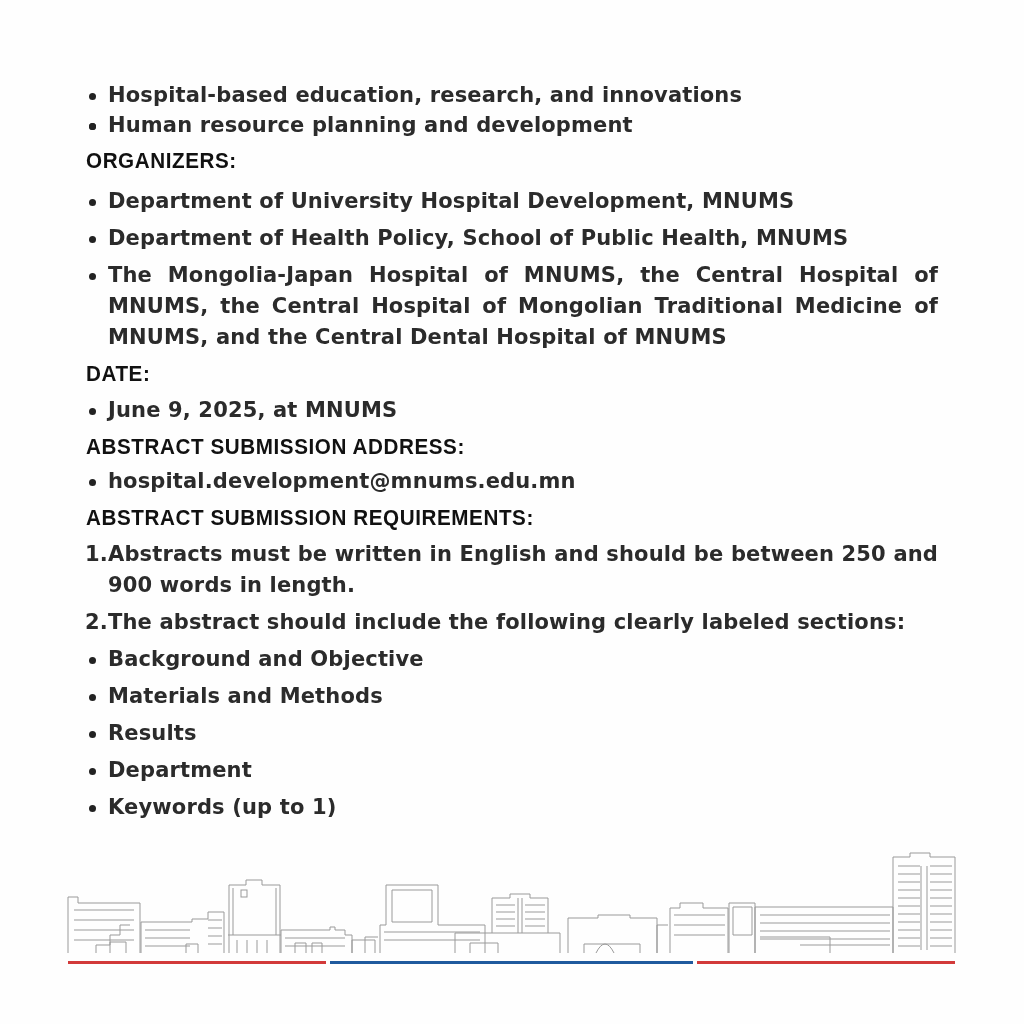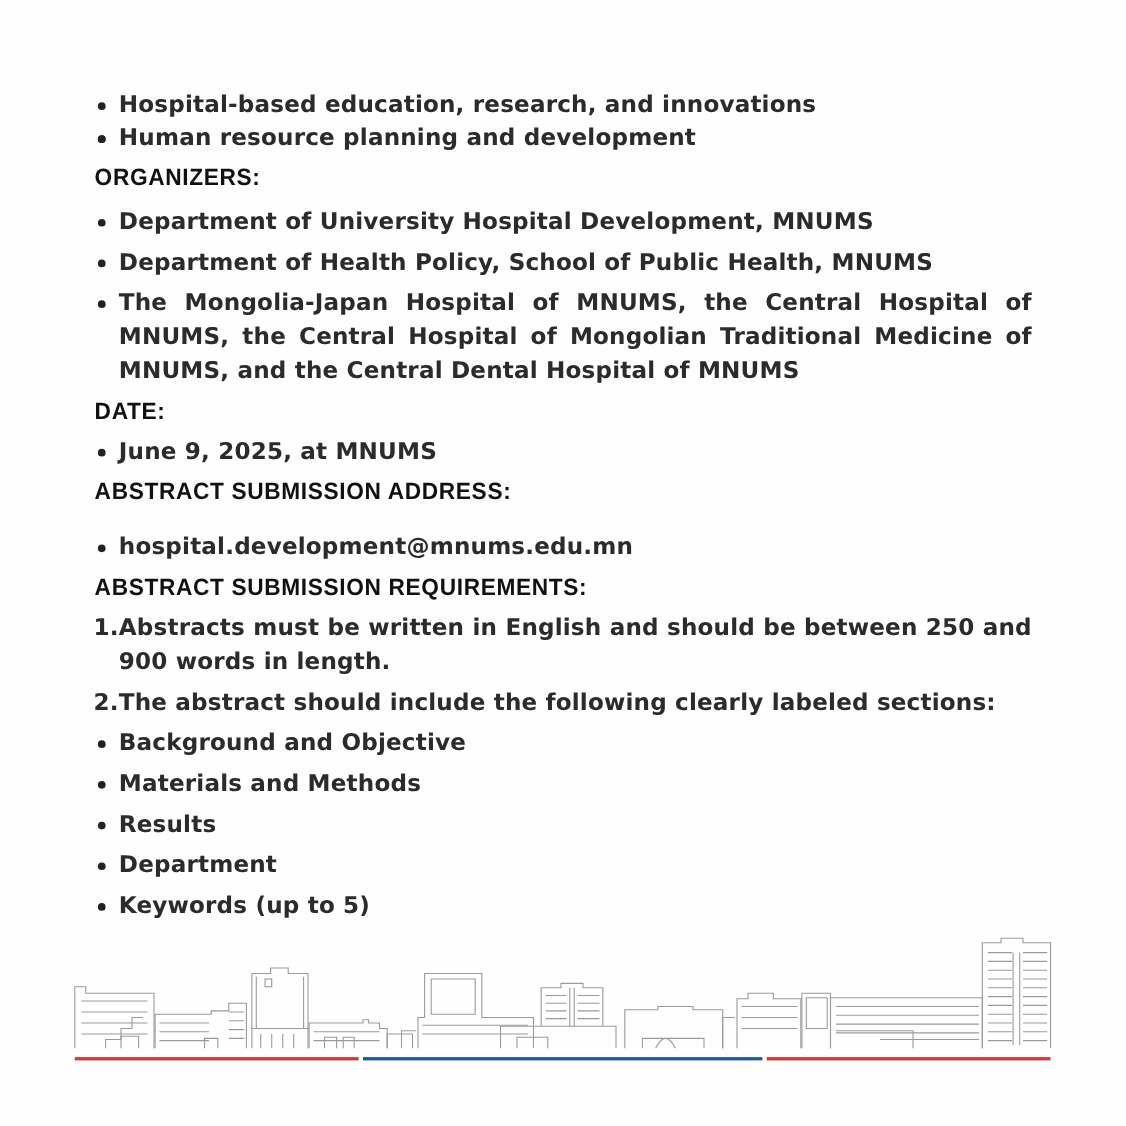--- a/index.html
+++ b/index.html
@@ -56,31 +56,31 @@
   <div style="margin-top:10px">
     <div class="item" style="margin-bottom:6px"><span class="bullet-dot"></span><span>Department of University Hospital Development, MNUMS</span></div>
     <div class="item" style="margin-bottom:6px"><span class="bullet-dot"></span><span>Department of Health Policy, School of Public Health, MNUMS</span></div>
     <div class="item"><span class="bullet-dot"></span><span>The Mongolia-Japan Hospital of MNUMS, the Central Hospital of MNUMS, the Central Hospital of Mongolian Traditional Medicine of MNUMS, and the Central Dental Hospital of MNUMS</span></div>
   </div>
 
   <div class="heading" style="margin-top:6px">DATE:</div>
   <div class="item" style="margin-top:6px"><span class="bullet-dot"></span><span>June 9, 2025, at MNUMS</span></div>
 
   <div class="heading" style="margin-top:6px">ABSTRACT SUBMISSION ADDRESS:</div>
-  <div class="item" style="margin-top:20px"><span class="bullet-dot"></span><span>hospital.development@mnums.edu.mn</span></div>
+  <div class="item" style="margin-top:4px"><span class="bullet-dot"></span><span>hospital.development@mnums.edu.mn</span></div>
 
   <div class="heading" style="margin-top:6px">ABSTRACT SUBMISSION REQUIREMENTS:</div>
   <div style="margin-top:6px">
     <div class="item num" style="margin-bottom:6px"><span class="mark">1.</span><span>Abstracts must be written in English and should be between 250 and 900 words in length.</span></div>
     <div class="item num" style="margin-bottom:6px"><span class="mark">2.</span><span>The abstract should include the following clearly labeled sections:</span></div>
     <div class="item" style="margin-bottom:6px"><span class="bullet-dot"></span><span>Background and Objective</span></div>
     <div class="item" style="margin-bottom:6px"><span class="bullet-dot"></span><span>Materials and Methods</span></div>
     <div class="item" style="margin-bottom:6px"><span class="bullet-dot"></span><span>Results</span></div>
     <div class="item" style="margin-bottom:6px"><span class="bullet-dot"></span><span>Department</span></div>
-    <div class="item"><span class="bullet-dot"></span><span>Keywords (up to 5)</span></div>
+    <div class="item"><span class="bullet-dot"></span><span>Keywords (up to 1)</span></div>
   </div>
 </div>
 
 <svg class="skyline" viewBox="60 848 904 124" width="904" height="124" xmlns="http://www.w3.org/2000/svg">
   <g fill="none" stroke="#9a9a9a" stroke-width="1">
 
     <path d="M68 953 V897 H78 V903 H140 V953"></path>
     <path d="M74 910 H134 M74 920 H134 M74 930 H134 M74 940 H134"></path>
     <path d="M96 953 V945 H110 V935 H120 V925 H130"></path>
     <path d="M110 953 V942 H126 V953"></path>

